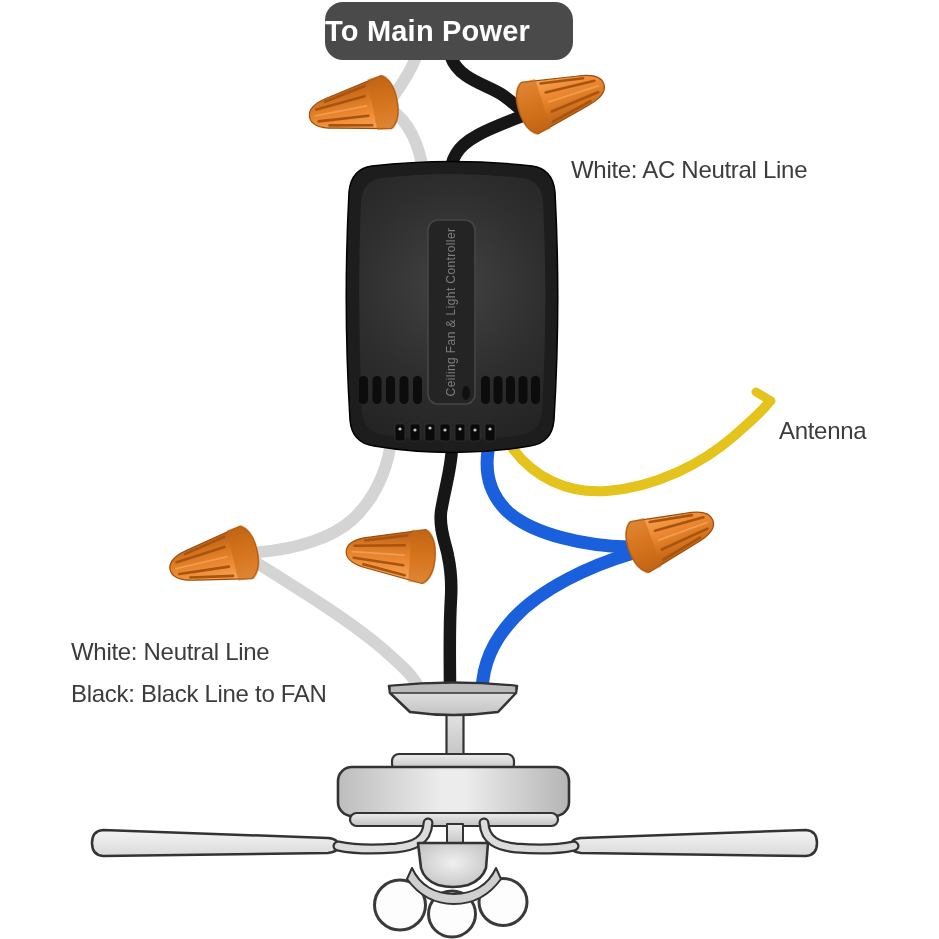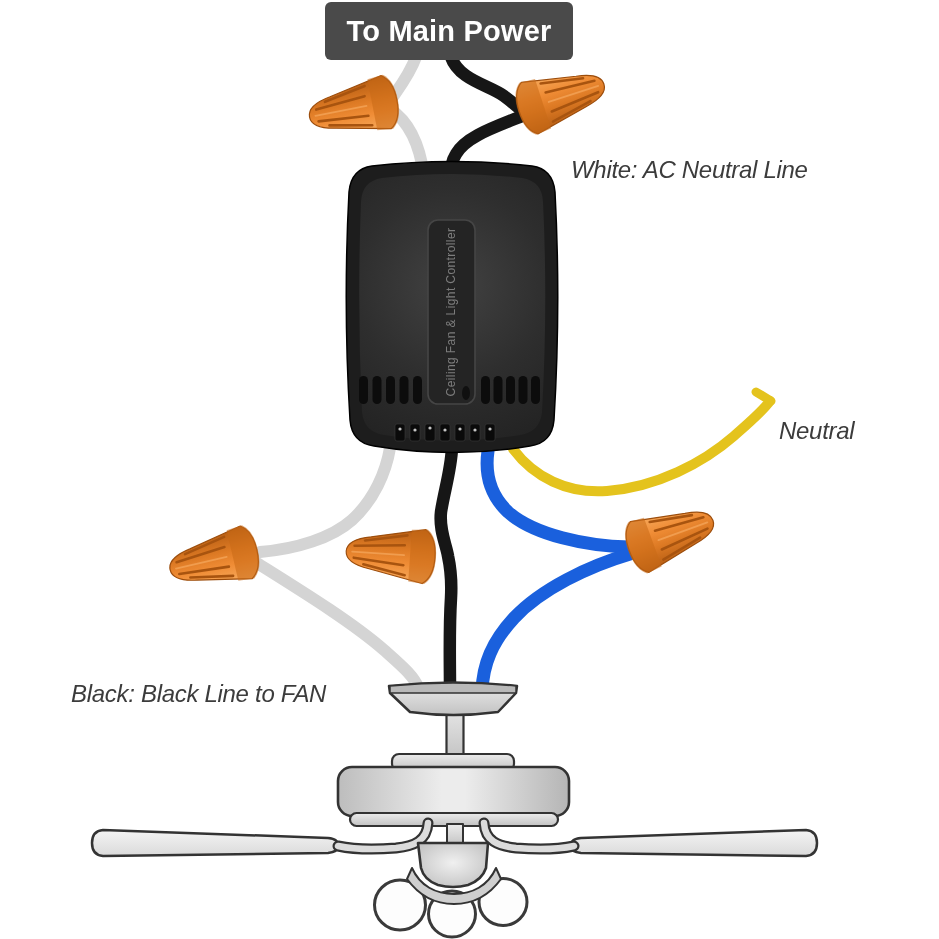--- a/index.html
+++ b/index.html
@@ -1,24 +1,24 @@
 <!DOCTYPE html>
 <html style="--background: #ffffff; --badge-bg: #4a4a4a; --badge-text: #ffffff; --label-text: #3c3c3c; --wire-white: #d4d4d4; --wire-black: #161616; --wire-blue: #1a60dd; --wire-yellow: #e4c31d; --nut-orange: #e0802f; --receiver-dark: #1d1d1d; --fan-outline: #333333;"><head>
 <meta charset="utf-8">
 <style>
   html,body{margin:0;padding:0;background:#888;}
   .stage{position:relative;width:939px;height:939px;background:var(--background,#fff);overflow:hidden;
          font-family:"Liberation Sans",sans-serif;}
   .stage svg{position:absolute;left:0;top:0;}
   .badge{position:absolute;left:325px;top:2px;width:248px;height:58px;
          background:var(--badge-bg,#4a4a4a);color:var(--badge-text,#fff);
-         border-radius:6px;display:flex;align-items:center;justify-content:center;
+         border-radius:18px;display:flex;align-items:center;
          font-size:29px;font-weight:bold;letter-spacing:.2px;}
   .lbl{position:absolute;color:var(--label-text,#3c3c3c);font-size:24px;
-       letter-spacing:-.3px;white-space:nowrap;font-style:italic;}
+       letter-spacing:-.3px;white-space:nowrap;}
   .wire{fill:none;stroke-linecap:round;}
   .w-white{stroke:var(--wire-white,#d4d4d4);}
   .w-black{stroke:var(--wire-black,#161616);}
   .w-blue{stroke:var(--wire-blue,#1a60dd);}
   .w-yellow{stroke:var(--wire-yellow,#e4c31d);}
   .fan-stroke{stroke:var(--fan-outline,#333);}
   .receiver-label-text{font-family:"Liberation Sans",sans-serif;font-size:12px;
        fill:#7d7d7d;letter-spacing:.4px;text-anchor:middle;}
 </style>
 </head>
@@ -156,17 +156,18 @@
     <path fill="url(#bowlG)" class="fan-stroke" stroke-width="2.6" d="M418,843 L488,843 L486,868 Q482,880 468,885 Q453,889 438,885 Q424,880 421,868 Z"></path>
   </g>
 </svg>
 
 <div class="badge">
   <span>To Main Power</span>
 </div>
 
 <div class="lbl" style="left:571px;top:156px">White: AC Neutral Line</div>
 
-<div class="lbl" style="left:779px;top:417px">Neutral</div>
+<div class="lbl" style="left:779px;top:417px">Antenna</div>
 
+<div class="lbl" style="left:71px;top:638px">White: Neutral Line</div>
 <div class="lbl" style="left:71px;top:680px">Black: Black Line to FAN</div>
 
 </div>
 
 </body></html>

